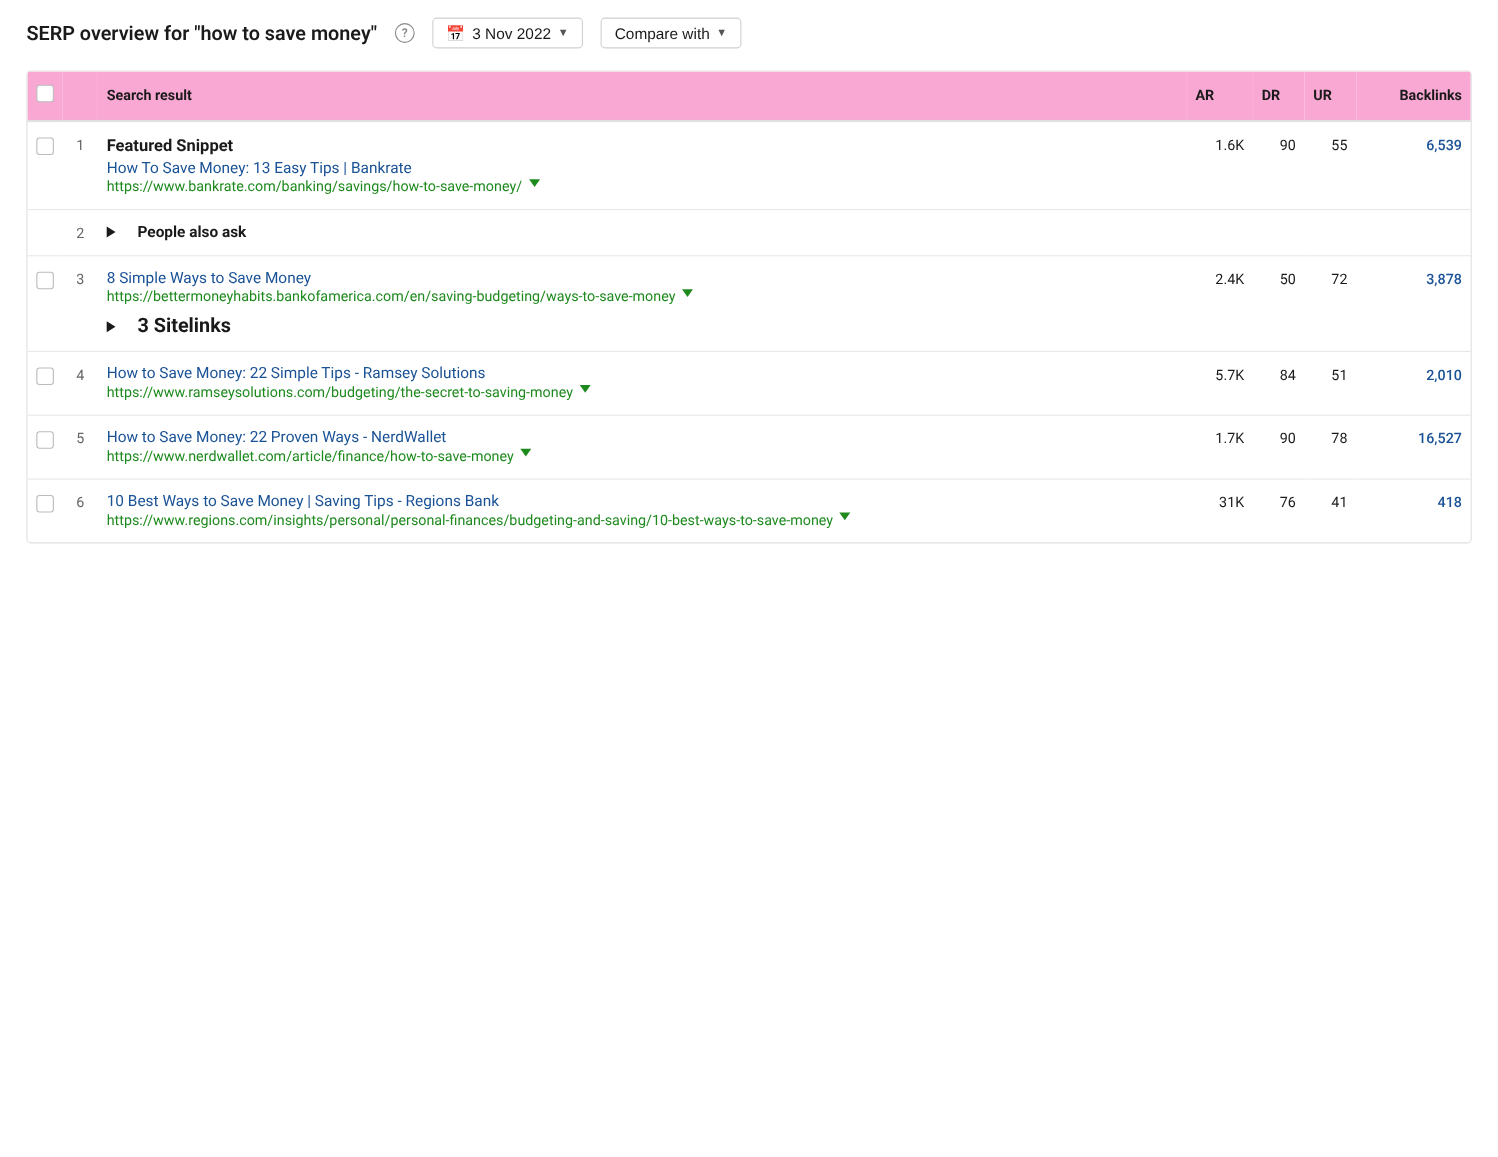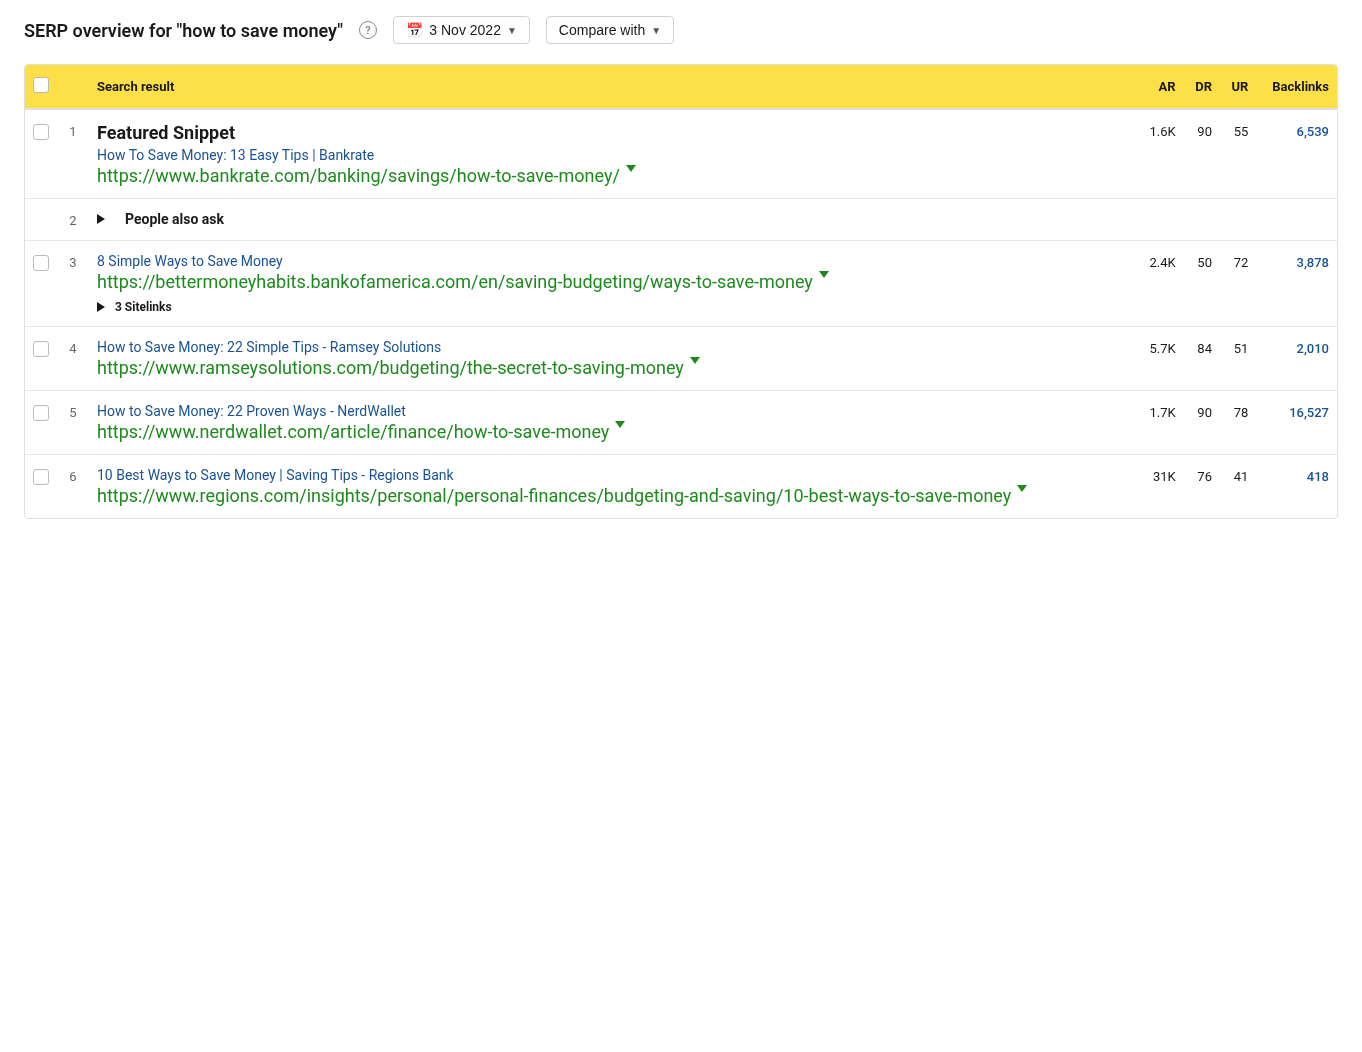--- a/index.html
+++ b/index.html
@@ -78,25 +78,25 @@
     thead tr {
       border-bottom: 2px solid #e0e0e0;
     }
 
     thead th {
       padding: 12px 8px;
       text-align: left;
       font-weight: 700;
       font-size: 13px;
       color: #1a1a1a;
-      background: #fde047;
+      background: #f9a8d4;
     }
 
     thead th.num-col {
-      text-align: right;
+      text-align: left;
     }
 
     thead th.backlinks-col {
       text-align: right;
     }
 
     .checkbox-col {
       width: 32px;
       text-align: center !important;
     }
@@ -137,54 +137,54 @@
       width: 16px;
       height: 16px;
       border: 1.5px solid #bbb;
       border-radius: 3px;
       display: inline-block;
       cursor: pointer;
       background: #fff;
     }
 
     .snippet-label {
-      font-size: 18px;
+      font-size: 15px;
       font-weight: 700;
       color: #1a1a1a;
       margin-bottom: 4px;
     }
 
     .result-title {
       color: #1a5296;
       font-size: 14px;
       font-weight: 400;
       text-decoration: none;
       display: block;
       margin-bottom: 2px;
     }
 
     .result-url {
       color: #1e8a1e;
-      font-size: 18px;
+      font-size: 13px;
       word-break: break-all;
       display: flex;
       align-items: flex-start;
       flex-wrap: wrap;
       gap: 2px;
     }
 
     .result-url-text {
       color: #1e8a1e;
     }
 
     .sitelinks-label {
       display: flex;
       align-items: center;
-      gap: 10px;
-      font-size: 12px;
+      gap: 20px;
+      font-size: 18px;
       font-weight: 700;
       color: #1a1a1a;
       margin-top: 8px;
       cursor: pointer;
     }
 
     .people-ask-label {
       display: flex;
       align-items: center;
       gap: 20px;

